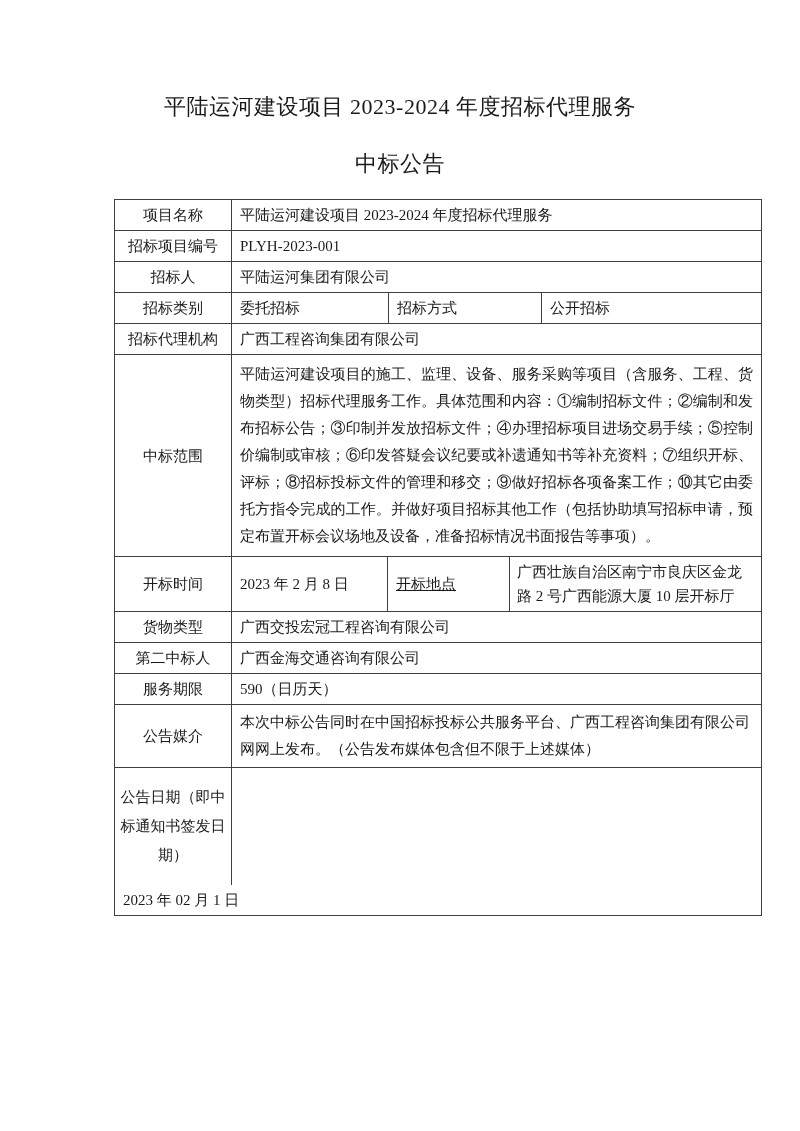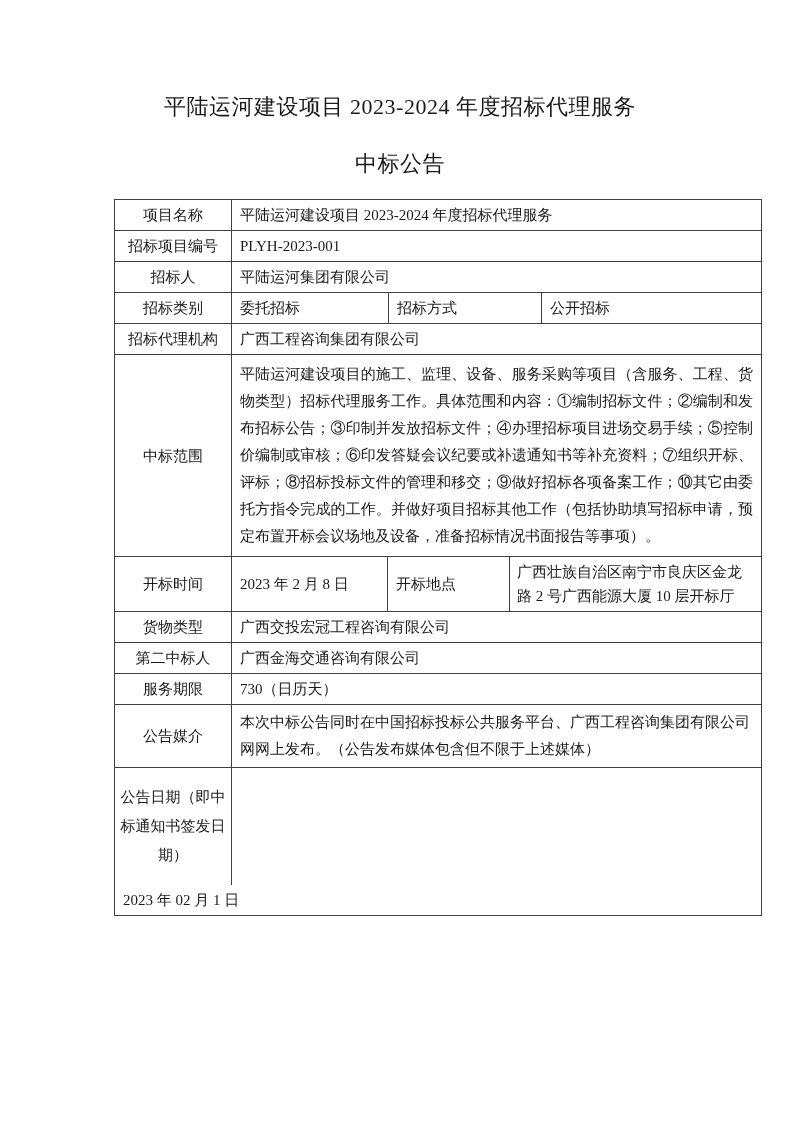--- a/index.html
+++ b/index.html
@@ -54,21 +54,21 @@
     justify-content: center;
     text-align: center;
     padding: 4px 2px;
   }
   .value-cell { flex: 1 1 auto; }
 
   
   .row-category .col2 { width: 157px; flex: 0 0 157px; text-align: center; }
   .row-category .col3 { width: 153px; flex: 0 0 153px; }
   .row-opening  .col2 { width: 156px; flex: 0 0 156px; }
-  .row-opening  .col3 { width: 122px; flex: 0 0 122px; }
+  .row-opening  .col3 { width: 122px; flex: 0 0 122px; text-decoration: underline; }
   .row-opening  .col4 { line-height: 24px; padding: 3px 7px; }
 
   
   .row-scope .value-cell {
     line-height: 27px;
     padding: 6px 8px;
     text-align: justify;
   }
   .row-media .value-cell { line-height: 27px; padding: 4px 8px; }
   .row-date { min-height: 85px; }
@@ -128,21 +128,21 @@
       <div class="cell value-cell">广西交投宏冠工程咨询有限公司</div>
     </div>
 
     <div class="row">
       <div class="cell label-cell">第二中标人</div>
       <div class="cell value-cell">广西金海交通咨询有限公司</div>
     </div>
 
     <div class="row">
       <div class="cell label-cell">服务期限</div>
-      <div class="cell value-cell">730（日历天）</div>
+      <div class="cell value-cell">590（日历天）</div>
     </div>
 
     <div class="row row-media">
       <div class="cell label-cell">公告媒介</div>
       <div class="cell value-cell">本次中标公告同时在中国招标投标公共服务平台、广西工程咨询集团有限公司网网上发布。（公告发布媒体包含但不限于上述媒体）</div>
     </div>
 
     <div class="row row-date">
       <div class="cell label-cell">公告日期（即中标通知书签发日期）</div>
       <div class="cell value-cell">2023 年 02 月 1 日</div>

